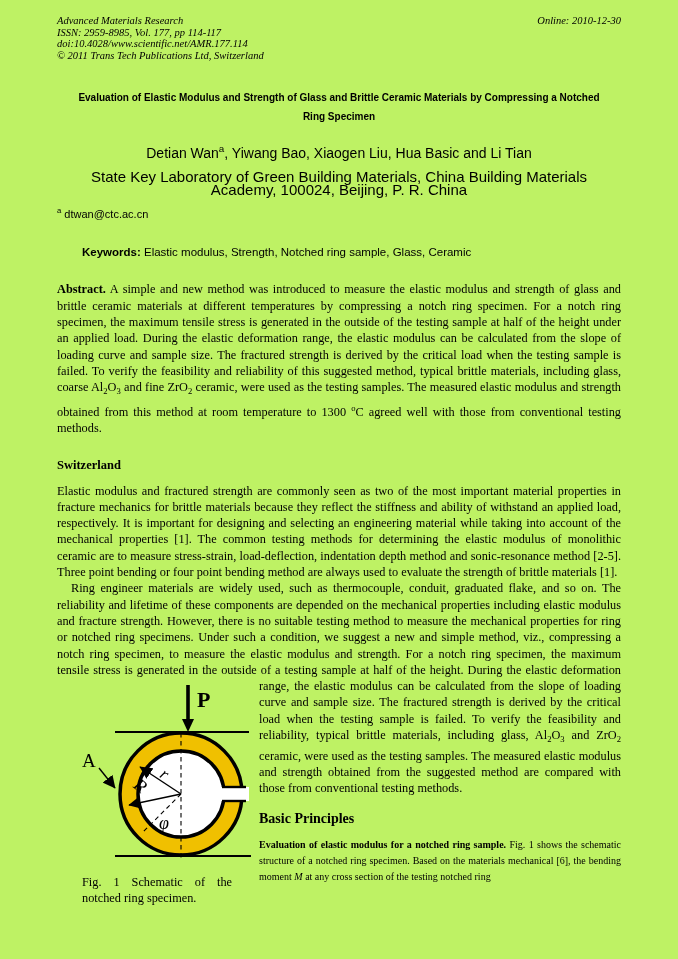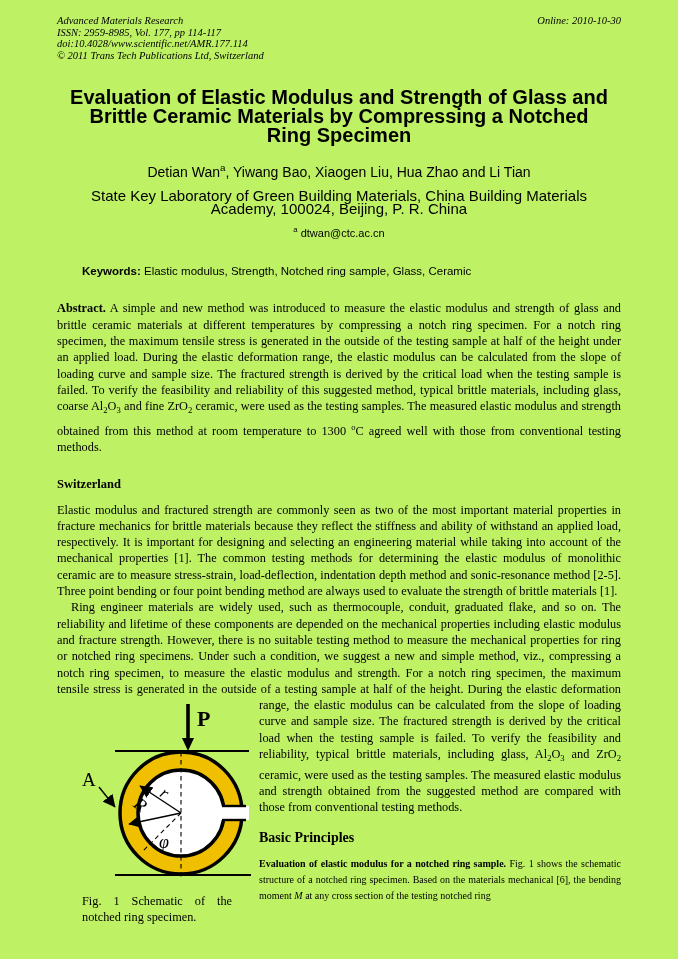--- a/index.html
+++ b/index.html
@@ -9,26 +9,26 @@
 
   
   .hdr{display:flex;justify-content:space-between;align-items:flex-start;
        font-style:italic;font-size:10.5px;line-height:11.5px;}
   .hdr-left div{white-space:nowrap;}
   .hdr-right{white-space:nowrap;}
 
   
   .title{margin:27px auto 0 auto;max-width:540px;text-align:center;
          font-family:"Liberation Sans",sans-serif;font-weight:bold;
-         font-size:20px;line-height:19px;}
+         font-size:10px;line-height:19px;}
   .authors{margin-top:14px;text-align:center;
            font-family:"Liberation Sans",sans-serif;font-size:14px;line-height:17px;}
   .affil{margin:8px auto 0 auto;max-width:520px;text-align:center;
          font-family:"Liberation Sans",sans-serif;font-size:15px;line-height:13.5px;}
-  .email{margin-top:9px;text-align:center;
+  .email{margin-top:9px;
          font-family:"Liberation Sans",sans-serif;font-size:11px;}
   sup{font-size:70%;}
   sub{font-size:70%;}
 
   
   .keywords{margin-top:27px;font-family:"Liberation Sans",sans-serif;font-size:11.5px;}
   .keywords b{font-weight:bold;padding-left:25px;}
 
   
   .para{margin:0;text-align:justify;font-size:12.3px;line-height:16.3px;}
@@ -50,25 +50,25 @@
 <div class="page">
   <div class="content">
 
     <div class="hdr">
       <div class="hdr-left">
         <div>Advanced Materials Research</div>
         <div>ISSN: 2959-8985, Vol. 177, pp 114-117</div>
         <div>doi:10.4028/www.scientific.net/AMR.177.114</div>
         <div>© 2011 Trans Tech Publications Ltd, Switzerland</div>
       </div>
-      <div class="hdr-right">Online: 2010-10-30</div>
+      <div class="hdr-right">Online: 2010-12-30</div>
     </div>
 
     <div class="title">Evaluation of Elastic Modulus and Strength of Glass and Brittle Ceramic Materials by Compressing a Notched Ring Specimen</div>
-    <div class="authors"><span>Detian Wan</span><sup>a</sup><span>, Yiwang Bao, Xiaogen Liu, Hua Zhao and Li Tian</span></div>
+    <div class="authors"><span>Detian Wan</span><sup>a</sup><span>, Yiwang Bao, Xiaogen Liu, Hua Basic and Li Tian</span></div>
     <div class="affil">State Key Laboratory of Green Building Materials, China Building Materials Academy, 100024, Beijing, P. R. China</div>
     <div class="email"><sup>a</sup><span> dtwan@ctc.ac.cn</span></div>
 
     <div class="keywords"><b>Keywords:</b><span> Elastic modulus, Strength, Notched ring sample, Glass, Ceramic</span></div>
 
     <p class="para abstract"><b>Abstract.</b><span> A simple and new method was introduced to measure the elastic modulus and strength of glass and brittle ceramic materials at different temperatures by compressing a notch ring specimen. For a notch ring specimen, the maximum tensile stress is generated in the outside of the testing sample at half of the height under an applied load. During the elastic deformation range, the elastic modulus can be calculated from the slope of loading curve and sample size. The fractured strength is derived by the critical load when the testing sample is failed. To verify the feasibility and reliability of this suggested method, typical brittle materials, including glass, coarse Al</span><sub>2</sub><span>O</span><sub>3</sub><span> and fine ZrO</span><sub>2</sub><span> ceramic, were used as the testing samples. The measured elastic modulus and strength obtained from this method at room temperature to 1300 </span><sup>o</sup><span>C agreed well with those from conventional testing methods.</span></p>
 
     <h3 class="section-h">Switzerland</h3>
     <p class="para">Elastic modulus and fractured strength are commonly seen as two of the most important material properties in fracture mechanics for brittle materials because they reflect the stiffness and ability of withstand an applied load, respectively. It is important for designing and selecting an engineering material while taking into account of the mechanical properties [1]. The common testing methods for determining the elastic modulus of monolithic ceramic are to measure stress-strain, load-deflection, indentation depth method and sonic-resonance method [2-5]. Three point bending or four point bending method are always used to evaluate the strength of brittle materials [1].</p>
     <p class="para indent"><span>Ring engineer materials are widely used, such as thermocouple, conduit, graduated flake, and so on. The reliability and lifetime of these components are depended on the mechanical properties including elastic modulus and fracture strength. However, there is no suitable testing method to measure the mechanical properties for ring or notched ring specimens. Under such a condition, we suggest a new and simple method, viz., compressing a notch ring specimen, to measure the elastic modulus and strength. For a notch ring specimen, the maximum tensile stress is generated in the outside of a testing sample at half of the height. During the elastic deformation range, the elastic </span><span class="fig-float"><svg width="186" height="184" viewBox="0 0 186 184">

